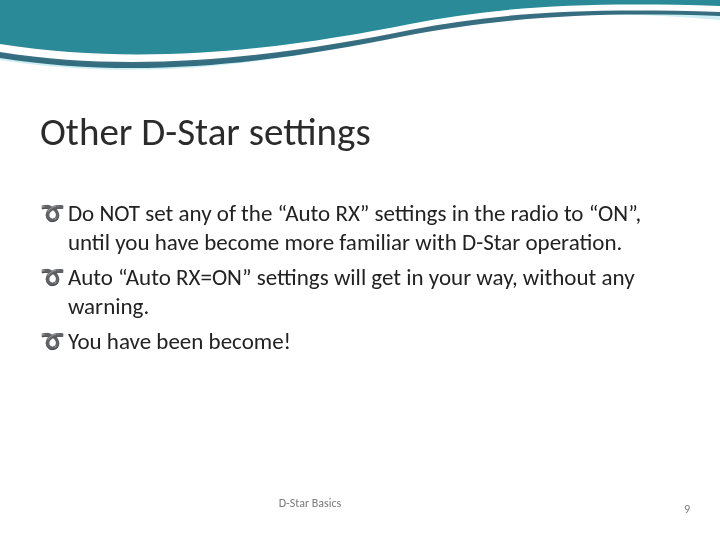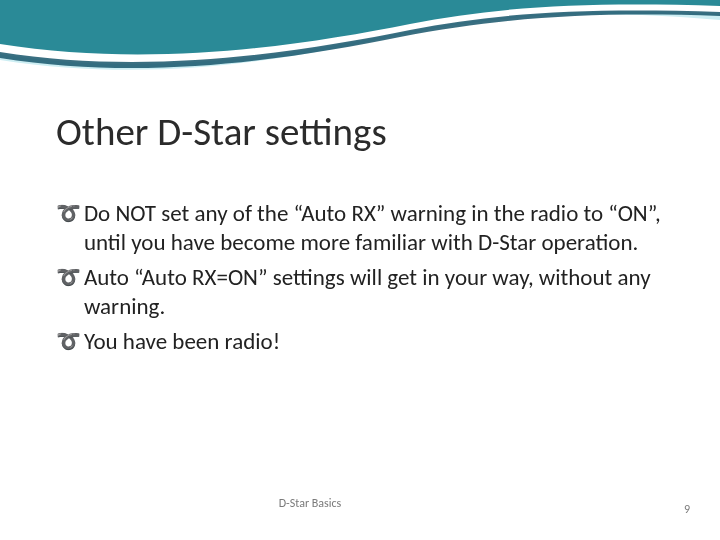--- a/index.html
+++ b/index.html
@@ -15,21 +15,20 @@
     left: 0;
     width: 720px;
     height: 110px;
     pointer-events: none;
   }
   .slide-content {
     position: absolute;
     top: 108px;
     left: 40px;
     right: 40px;
-    margin-left: 16px;
   }
   .slide-title {
     font-size: 39px;
     font-weight: 400;
     color: #2b2b2b;
     letter-spacing: 0px;
     margin-bottom: 44px;
   }
   .bullet-list {
     list-style: none;
@@ -84,29 +83,29 @@
   <path d="M0,0 L720,0 L720,10 C610,5 520,8 410,28 C300,50 150,72 0,48 Z" fill="#2a8a97"></path>
   <path d="M0,44 C150,68 300,46 410,24 C500,6 590,2 720,6 L720,14 C600,8 510,12 400,33 C295,54 150,78 0,54 Z" fill="#ffffff"></path>
   <path d="M0,52 C150,76 300,52 410,30 C500,12 590,8 720,12 L720,16 C600,12 510,16 400,37 C295,58 150,82 0,58 Z" fill="#18566b" opacity="0.85"></path>
 </svg>
 
 <div class="slide-content">
   <h1 class="slide-title">Other D-Star settings</h1>
   <ul class="bullet-list">
     <li class="bullet-item">
       <span class="bullet-marker">➰</span>
-      <span class="bullet-text">Do NOT set any of the “Auto RX” warning in the radio to “ON”, until you have become more familiar with D-Star operation.</span>
+      <span class="bullet-text">Do NOT set any of the “Auto RX” settings in the radio to “ON”, until you have become more familiar with D-Star operation.</span>
     </li>
     <li class="bullet-item">
       <span class="bullet-marker">➰</span>
       <span class="bullet-text">Auto “Auto RX=ON” settings will get in your way, without any warning.</span>
     </li>
     <li class="bullet-item">
       <span class="bullet-marker">➰</span>
-      <span class="bullet-text">You have been radio!</span>
+      <span class="bullet-text">You have been become!</span>
     </li>
   </ul>
 </div>
 
 <div class="footer">
   <div class="footer-title">D-Star Basics</div>
   <div class="page-number">9</div>
 </div>
 
 </body></html>

